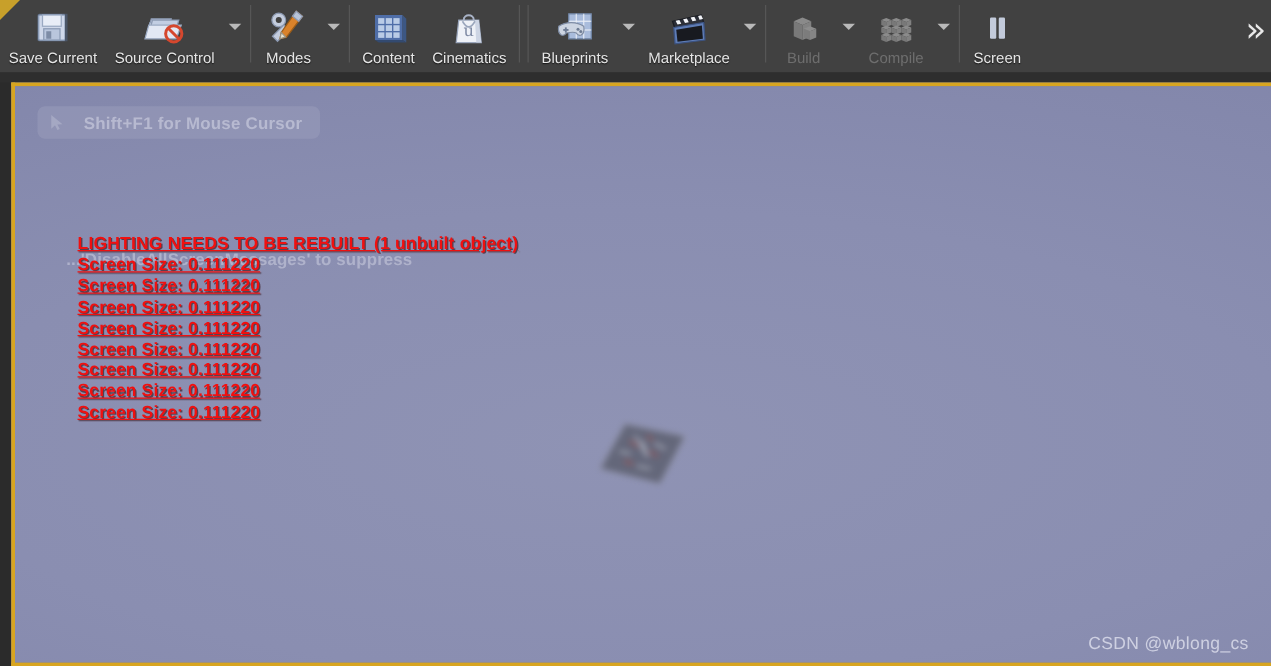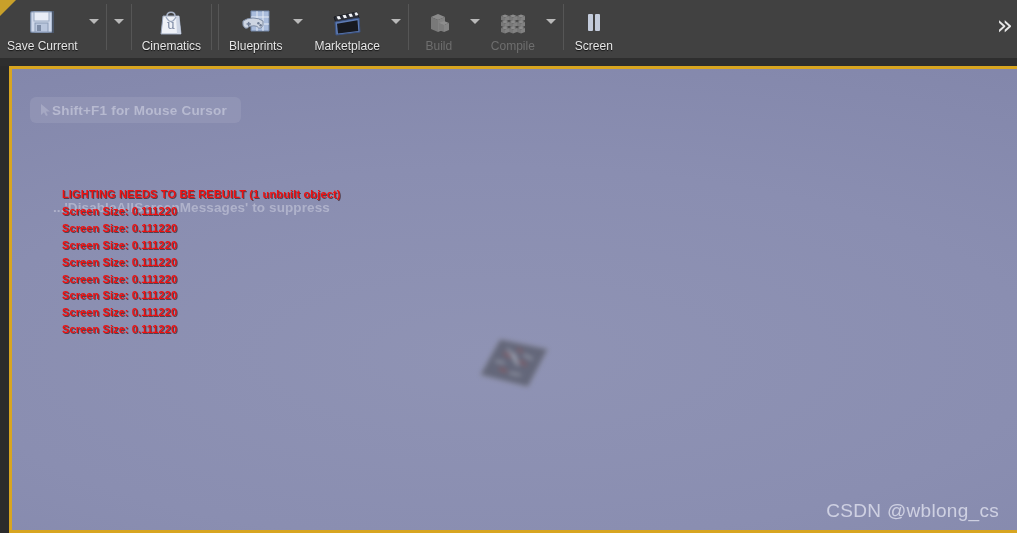--- a/index.html
+++ b/index.html
@@ -108,29 +108,28 @@
     background:
       radial-gradient(120% 90% at 48% 62%, #8f93b4 0%, #8a8eb1 45%, #7f83a8 100%);
   }
 
   
   #pie-hint {
     position: absolute;
     left: 18px; top: 16px;
     height: 26px;
     padding: 0 14px 0 10px;
-    display: flex; align-items: center; gap: 0;
+    display: flex; align-items: center; gap: 15px;
     background: rgba(160,163,190,0.42);
     border-radius: 6px;
     color: rgba(215,217,232,0.55);
     font-size: 13.5px;
     font-weight: bold;
     letter-spacing: .2px;
     white-space: nowrap;
-    margin-top: 12px;
   }
   #pie-hint .cursor-ico {
     display: inline-block;
     width: 12px; height: 14px;
     opacity: .55;
   }
 
   
   #suppress-msg {
     position: absolute;
@@ -142,44 +141,45 @@
     letter-spacing: .1px;
   }
 
   
   #osd {
     position: absolute;
     left: 50px; top: 117px;
     width: 520px;
   }
   .osd-line {
-    font-size: 11px;
+    font-size: 14px;
     font-weight: bold;
     color: #f01010;
     line-height: 16.9px;
     white-space: nowrap;
     text-shadow: 1px 1px 0 rgba(40,0,0,.55);
     letter-spacing: .1px;
+    text-decoration: underline;
   }
   .osd-line.header { letter-spacing: .15px; }
 
   
   #mesh {
     position: absolute;
     left: 462px; top: 266px;
     width: 80px; height: 56px;
     filter: blur(2.6px);
     opacity: .92;
   }
 
   
   #watermark {
     position: absolute;
     right: 18px; bottom: 8px;
-    font-size: 19px;
+    font-size: 14px;
     color: rgba(225,227,240,0.78);
     letter-spacing: .3px;
     white-space: nowrap;
   }
 </style>
 </head>
 <body>
 
 <div id="app">
 
@@ -195,36 +195,83 @@
             <rect x="4" y="5" width="21" height="20" rx="1" fill="none" stroke="#8fa0bb"></rect>
             <rect x="7" y="5" width="15" height="9" fill="#e8edf7" stroke="#9aa9c2"></rect>
             <rect x="8" y="16" width="13" height="9" fill="#b9c6dd" stroke="#8b9bb6"></rect>
             <rect x="10" y="18" width="4" height="6" fill="#7d8ca6"></rect>
             <rect x="25" y="4" width="2" height="22" fill="#4b5668"></rect>
           </svg>
         </span>
         <span class="tb-label">Save Current</span>
       </div>
 
-      <div class="tb-caret">
-        <span class="caret-glyph"></span>
-      </div>
-    </div>
-
-    <div class="tb-sep"></div>
-
-    <div class="tb-group">
-      <div class="tb-caret">
-        <span class="caret-glyph"></span>
-      </div>
-    </div>
-
-    <div class="tb-sep"></div>
-
-    <div class="tb-group">
+      <div class="tb-item">
+        <span class="tb-icon">
+          <svg width="34" height="30" viewBox="0 0 34 30">
+            <path d="M3 19 L6 8 L22 8 L19 19 Z" fill="#b9c4da" stroke="#8c9ab3"></path>
+            <path d="M5 11 L27 11 L24 22 L2 22 Z" fill="#d2dbeb" stroke="#93a2bb"></path>
+            <path d="M7 9 L28 9 L25 20 L4 20 Z" fill="#c2cee3" stroke="#8c9ab3"></path>
+            <path d="M4 13 L30 13 L26 24 L1 24 Z" fill="#e2e8f4" stroke="#9aa9c2"></path>
+            <circle cx="24" cy="20" r="6.5" fill="none" stroke="#d5472e" stroke-width="2.4"></circle>
+            <line x1="19.8" y1="15.8" x2="28.2" y2="24.2" stroke="#d5472e" stroke-width="2.4"></line>
+          </svg>
+        </span>
+        <span class="tb-label">Source Control</span>
+      </div>
+      <div class="tb-caret">
+        <span class="caret-glyph"></span>
+      </div>
+    </div>
+
+    <div class="tb-sep"></div>
+
+    <div class="tb-group">
+      <div class="tb-item">
+        <span class="tb-icon">
+          <svg width="32" height="30" viewBox="0 0 32 30">
+            <path d="M7 26 L3 22 L12 13 L16 17 Z" fill="#c3ccdd" stroke="#8d9ab2"></path>
+            <circle cx="8" cy="9" r="5.5" fill="#c3ccdd" stroke="#8d9ab2"></circle>
+            <circle cx="8" cy="9" r="2.4" fill="#414141"></circle>
+            <path d="M22 2 L27 6 L14 23 L9 24 L10 19 Z" fill="#d9822b" stroke="#9a5c18"></path>
+            <path d="M22 2 L27 6 L24 10 L19 6 Z" fill="#b8c4d8" stroke="#8d9ab2"></path>
+            <path d="M9 24 L10 19 L13.5 22.5 Z" fill="#e8e3d2" stroke="#9a9484"></path>
+          </svg>
+        </span>
+        <span class="tb-label">Modes</span>
+      </div>
+      <div class="tb-caret">
+        <span class="caret-glyph"></span>
+      </div>
+    </div>
+
+    <div class="tb-sep"></div>
+
+    <div class="tb-group">
+      <div class="tb-item">
+        <span class="tb-icon">
+          <svg width="32" height="30" viewBox="0 0 32 30">
+            <path d="M5 5 L27 5 L27 25 L5 25 Z" fill="#4f6ea8"></path>
+            <path d="M27 5 L30 8 L30 27 L27 25 Z" fill="#3c5784"></path>
+            <path d="M5 25 L27 25 L30 27 L8 27 Z" fill="#334a70"></path>
+            <g fill="#b9cbe6">
+              <rect x="7.5" y="7.5" width="5" height="4.6"></rect>
+              <rect x="13.6" y="7.5" width="5" height="4.6"></rect>
+              <rect x="19.7" y="7.5" width="5" height="4.6"></rect>
+              <rect x="7.5" y="13.2" width="5" height="4.6"></rect>
+              <rect x="13.6" y="13.2" width="5" height="4.6"></rect>
+              <rect x="19.7" y="13.2" width="5" height="4.6"></rect>
+              <rect x="7.5" y="18.9" width="5" height="4.4"></rect>
+              <rect x="13.6" y="18.9" width="5" height="4.4"></rect>
+              <rect x="19.7" y="18.9" width="5" height="4.4"></rect>
+            </g>
+          </svg>
+        </span>
+        <span class="tb-label">Content</span>
+      </div>
 
       <div class="tb-item">
         <span class="tb-icon">
           <svg width="30" height="30" viewBox="0 0 30 30">
             <path d="M7 9 L23 9 L25 27 L5 27 Z" fill="#eef1f7" stroke="#9aa6bc"></path>
             <path d="M23 9 L25 27 L21 27 L20 9 Z" fill="#cdd5e4"></path>
             <path d="M11 9 C11 4, 19 4, 19 9" fill="none" stroke="#a8b2c6" stroke-width="1.6"></path>
             <text x="15" y="22" font-size="13" font-family="DejaVu Serif, serif" fill="#7e8aa4" text-anchor="middle">u</text>
             <path d="M10 10 q5 9 10 0" fill="none" stroke="#9aa6bc" stroke-width="1.3"></path>
           </svg>

